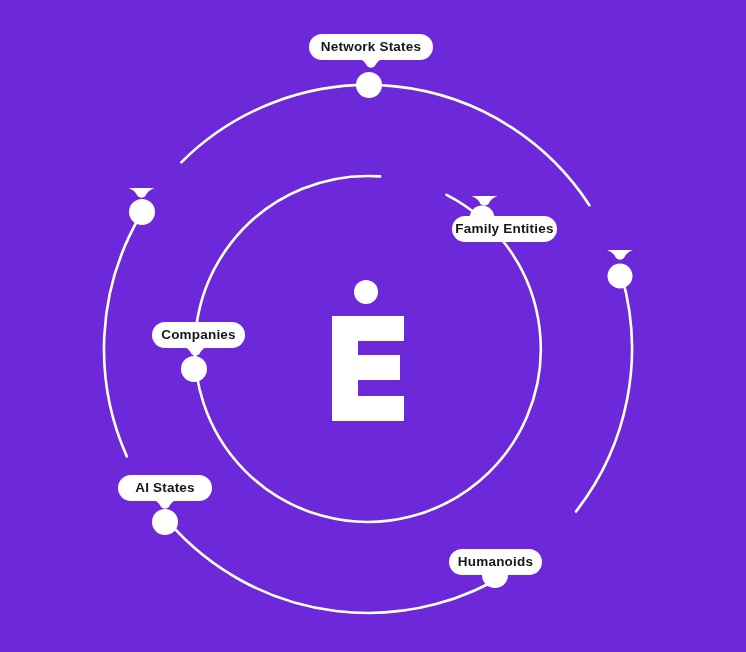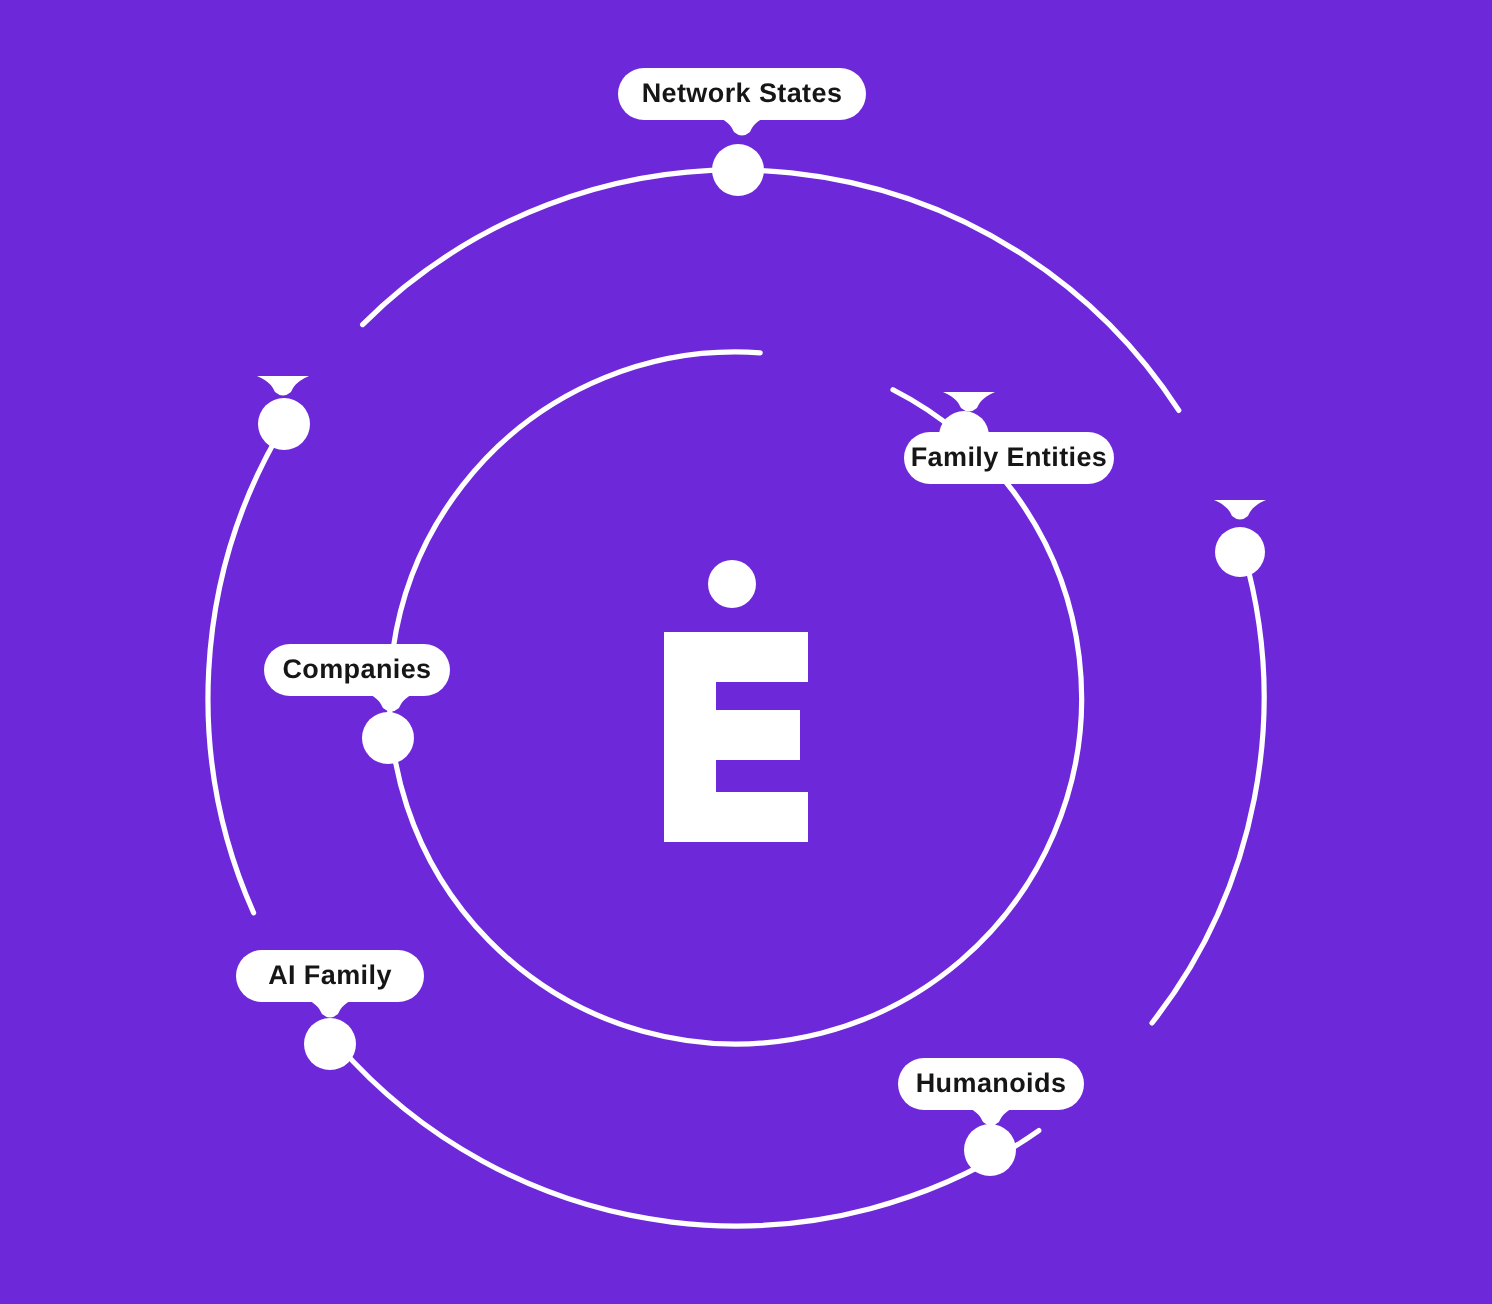--- a/index.html
+++ b/index.html
@@ -76,25 +76,25 @@
   <div class="bubble" style="left: 309px; top: 34px; width: 124px; height: 26px;">
     <span class="bubble-label">Network States</span>
   </div>
 
 
   <div class="bubble" style="left: 452px; top: 172px; width: 105px; height: 26px; margin-top: 44px;">
     <span class="bubble-label">Family Entities</span>
   </div>
 
 
-  <div class="bubble" style="left: 132px; top: 322px; width: 93px; height: 26px;">
+  <div class="bubble" style="left: 152px; top: 322px; width: 93px; height: 26px;">
     <span class="bubble-label">Companies</span>
   </div>
 
   <div class="bubble" style="left: 118px; top: 475px; width: 94px; height: 26px;">
-    <span class="bubble-label">AI Family</span>
+    <span class="bubble-label">AI States</span>
   </div>
 
-  <div class="bubble" style="left: 449px; top: 529px; width: 93px; height: 26px;">
+  <div class="bubble" style="left: 449px; top: 549px; width: 93px; height: 26px;">
     <span class="bubble-label">Humanoids</span>
   </div>
 
 </div>
 
 </body></html>

